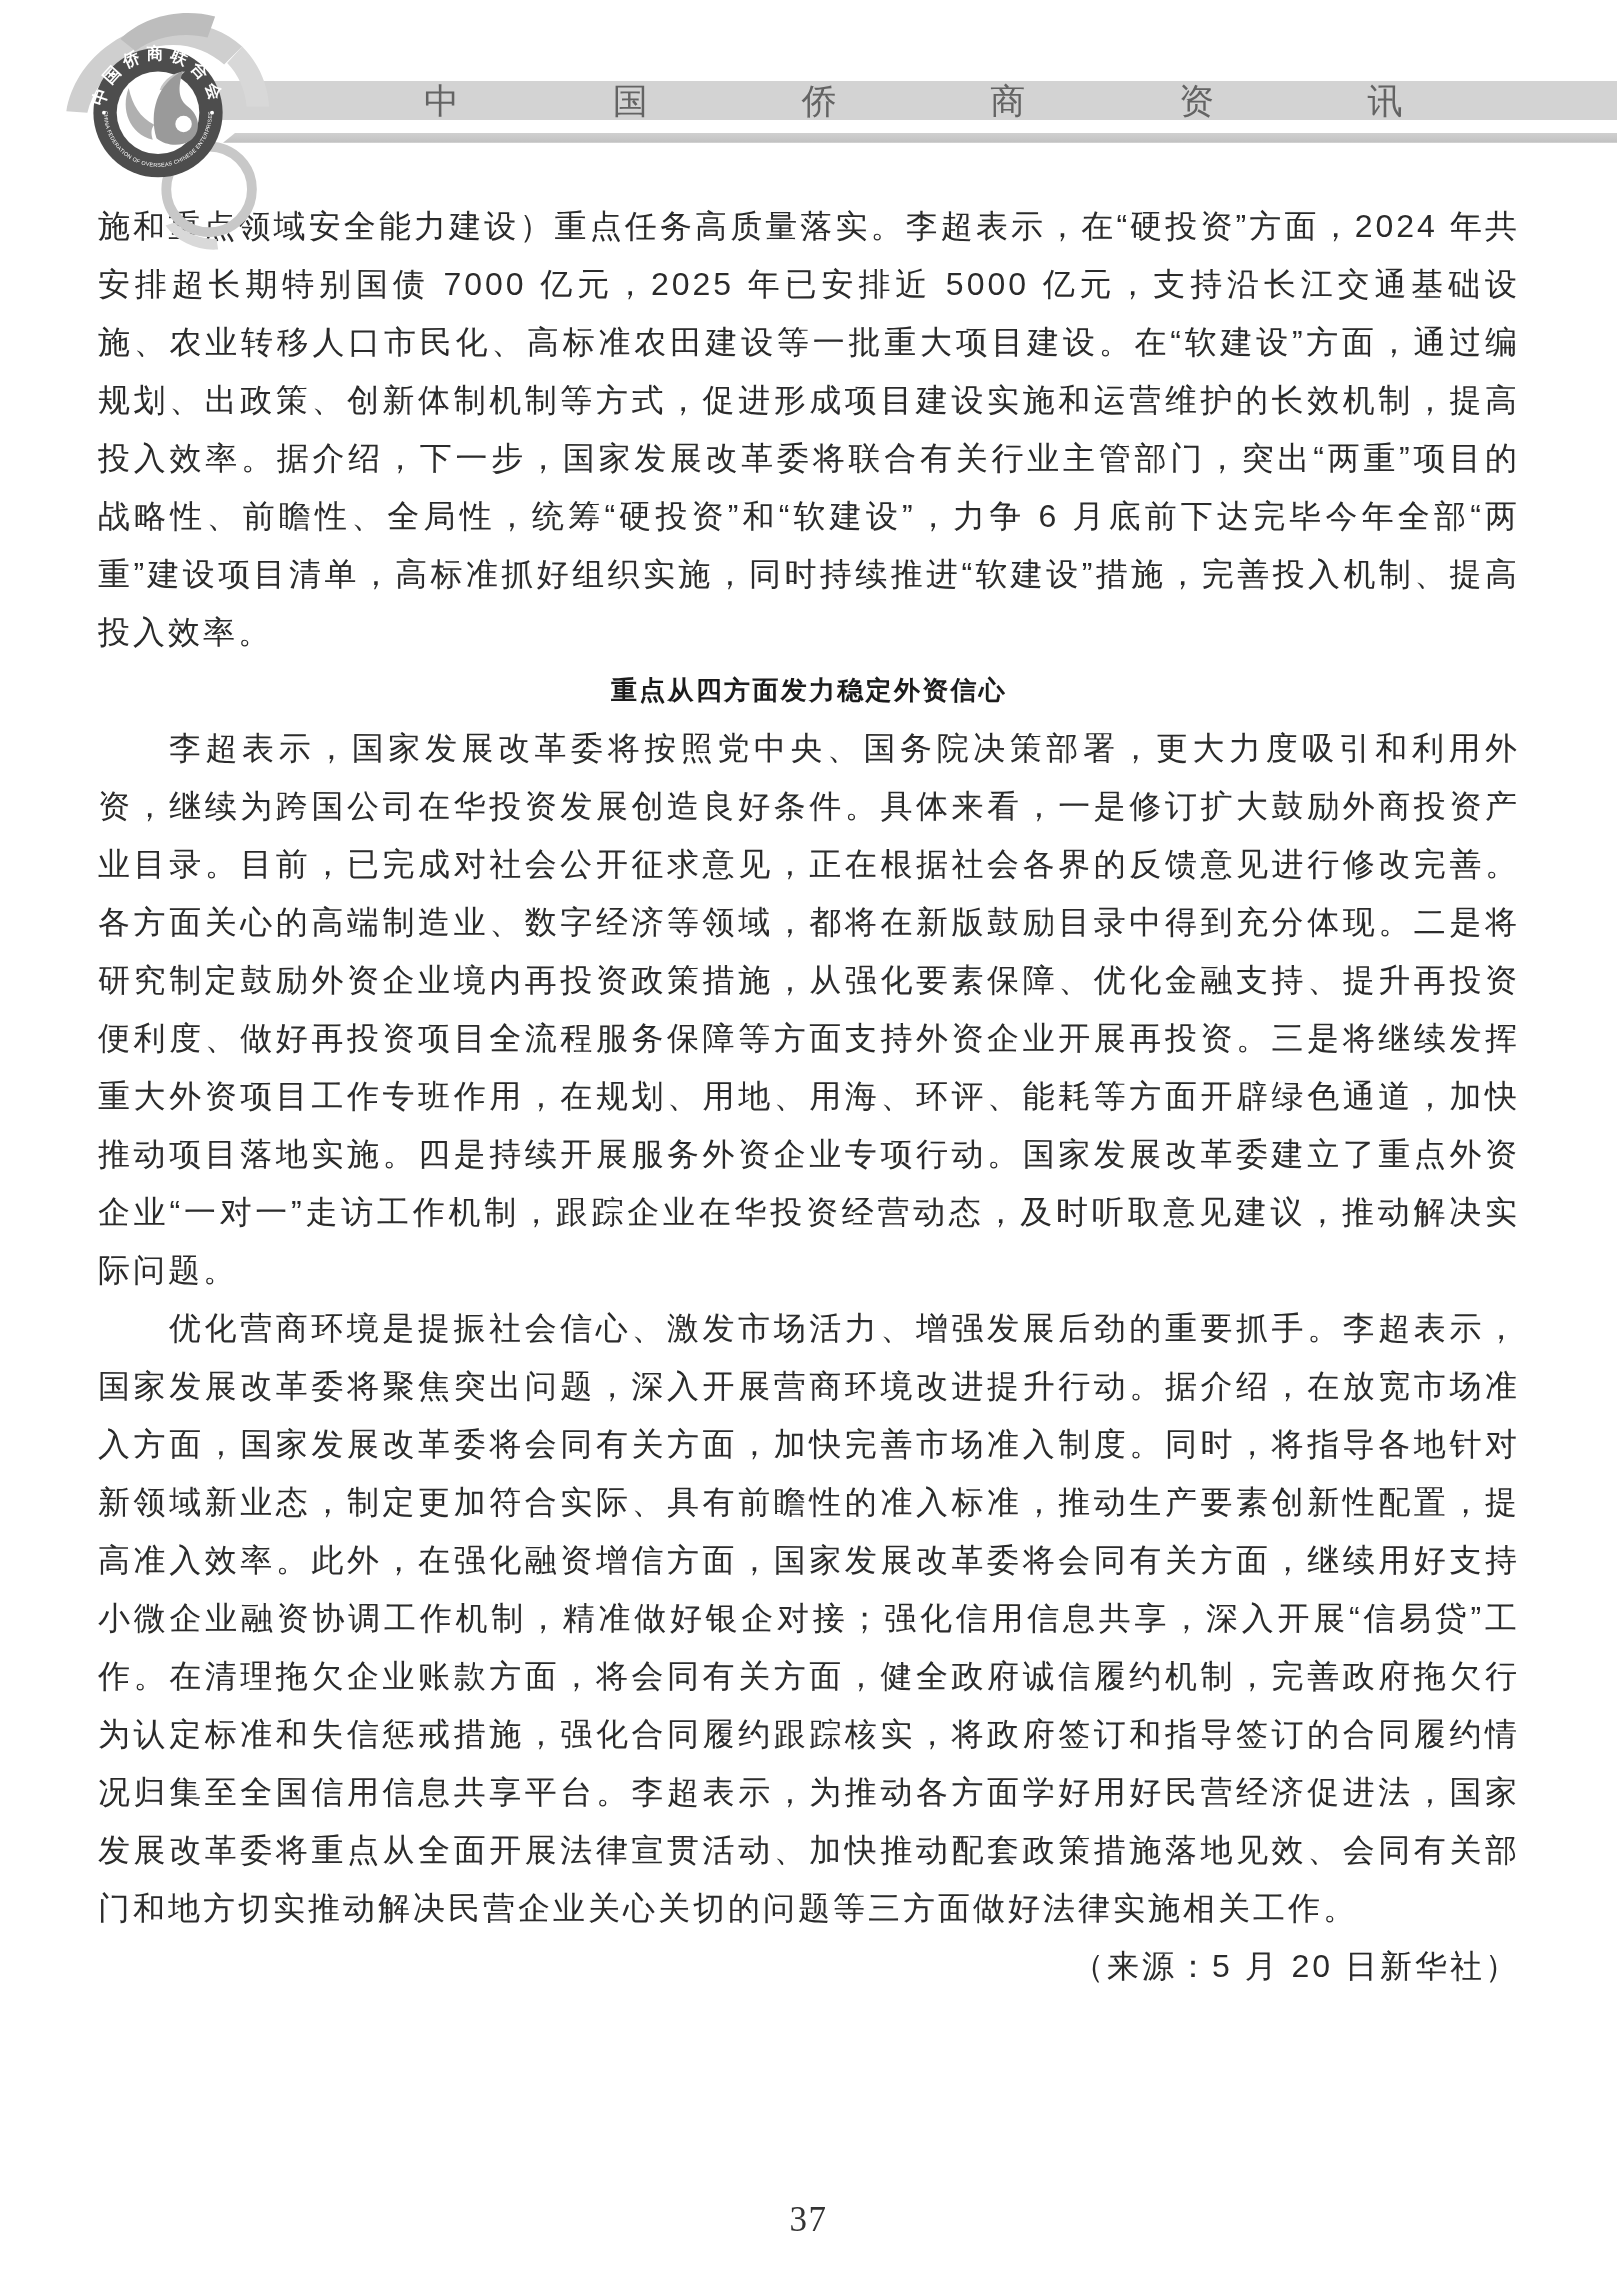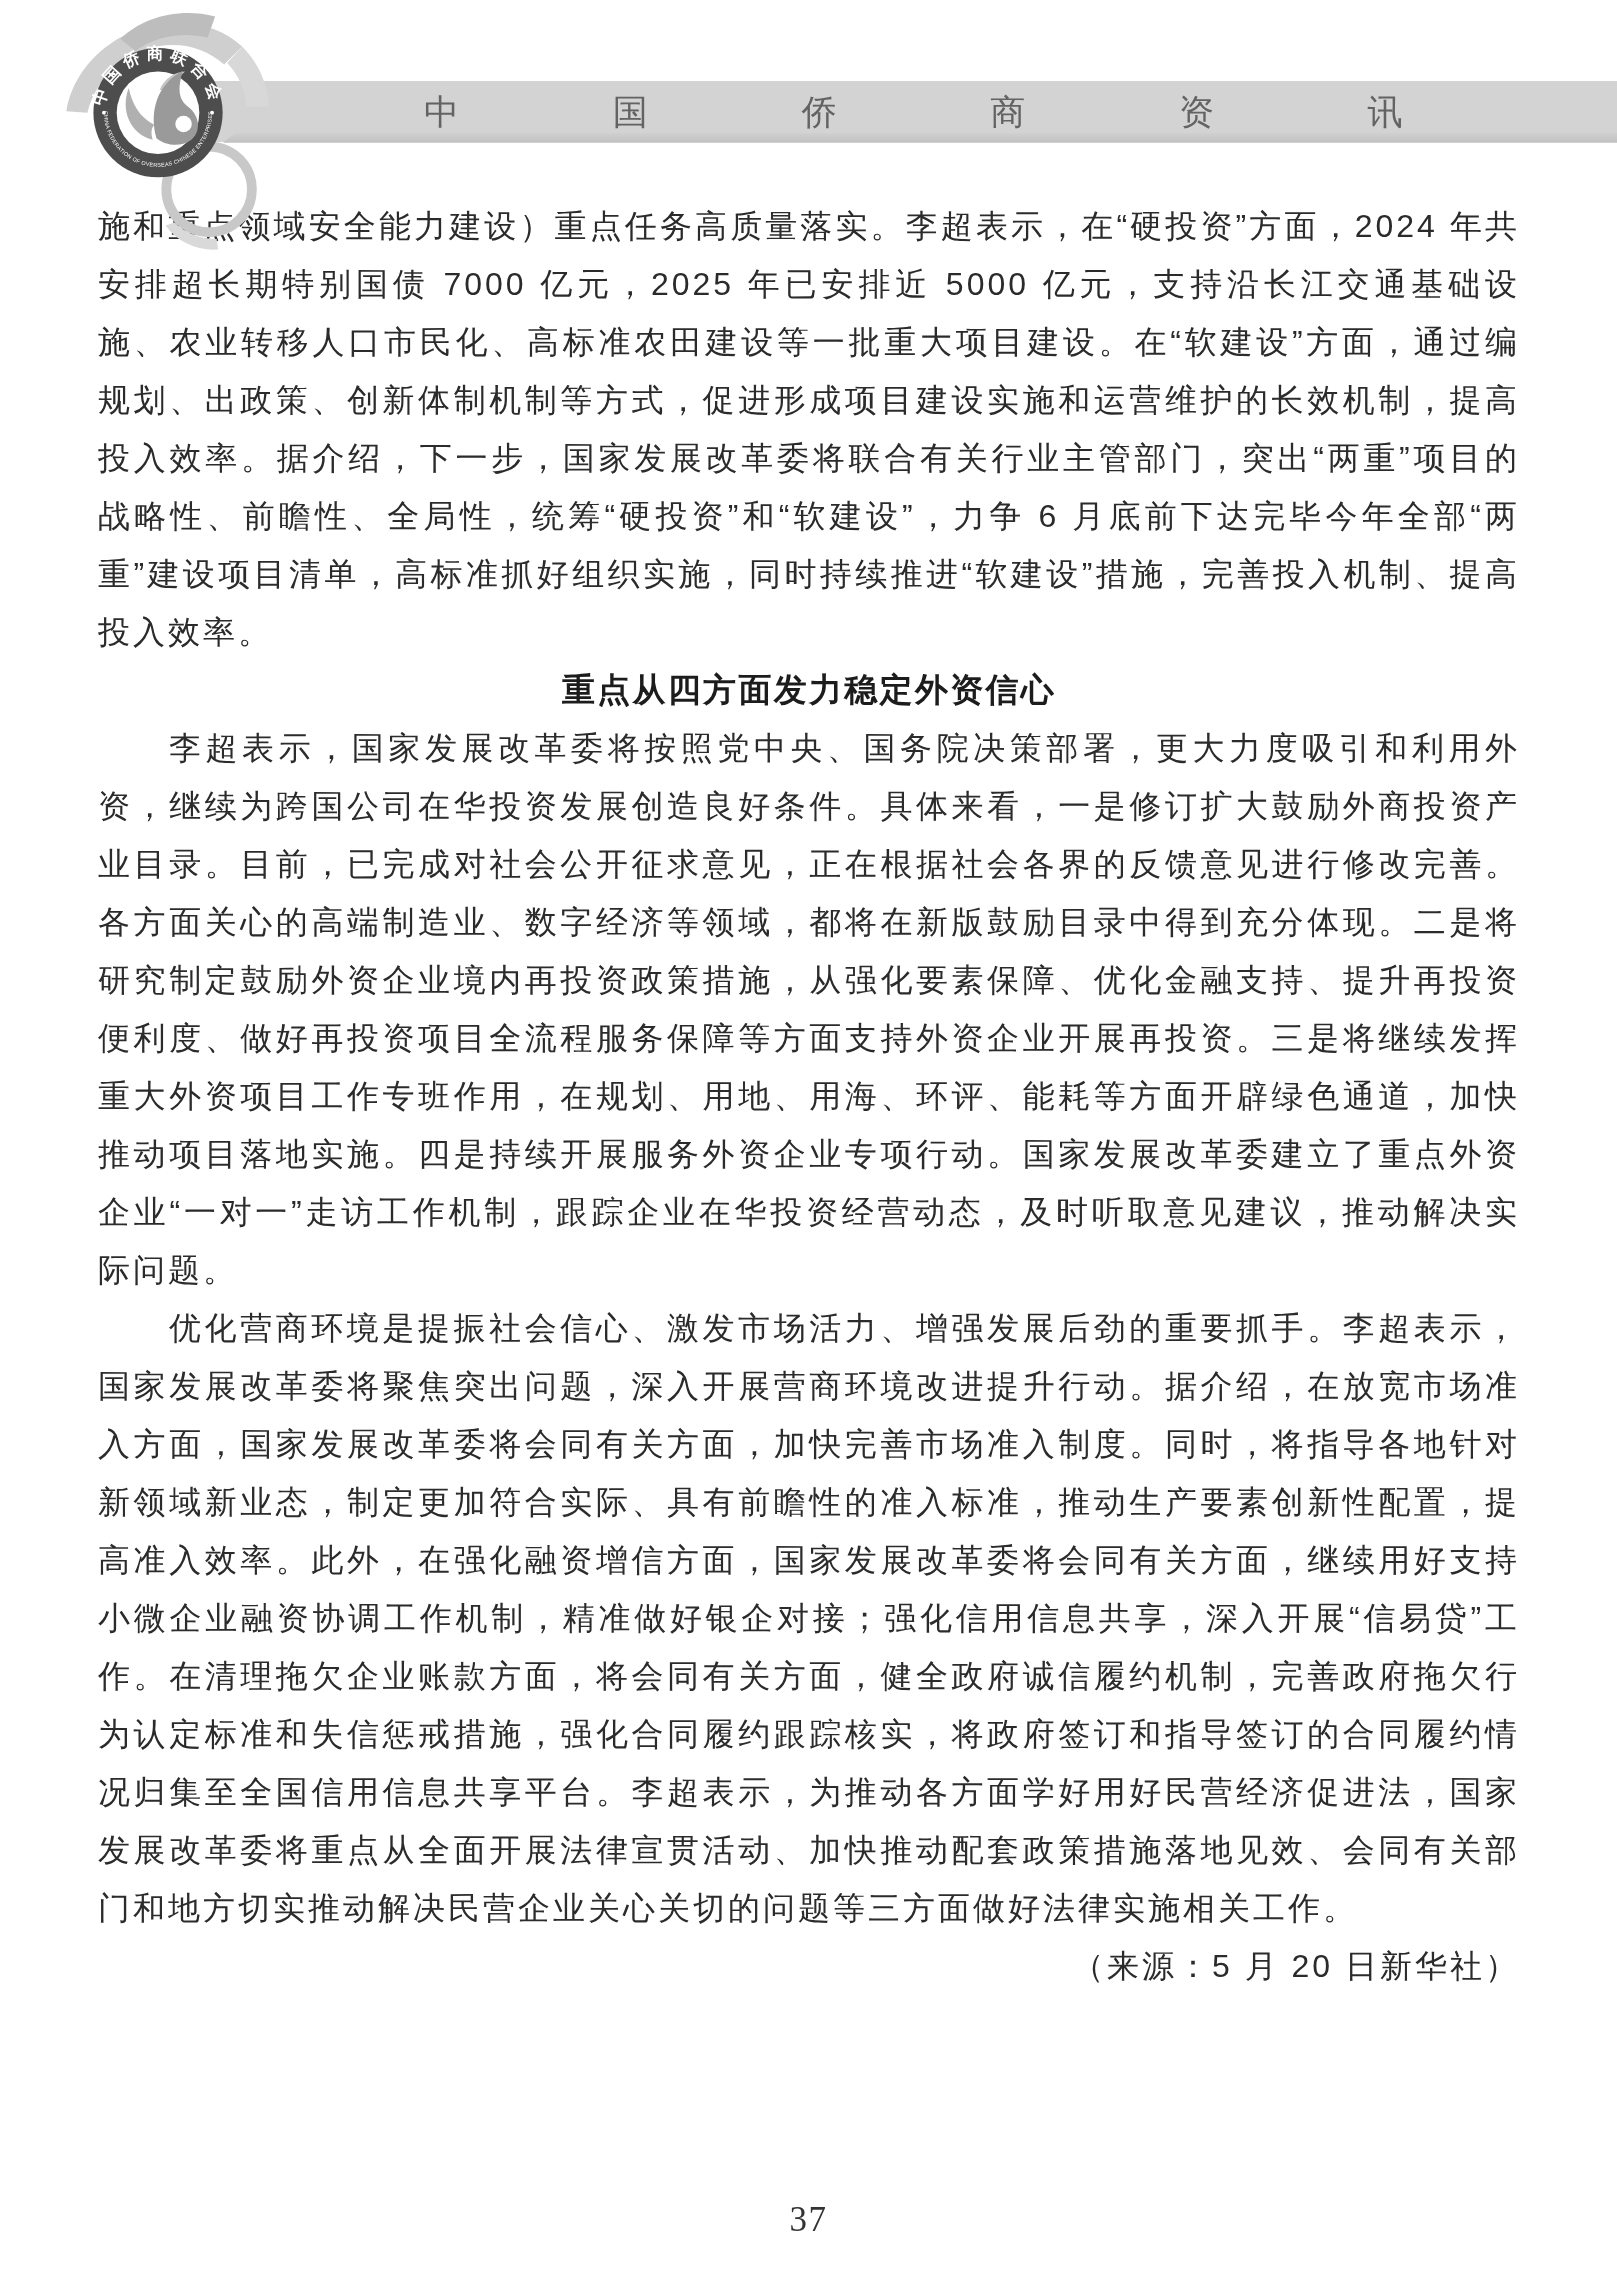--- a/index.html
+++ b/index.html
@@ -9,21 +9,21 @@
     height: 2284px;
     background: #ffffff;
     overflow: hidden;
     font-family: "Liberation Sans", sans-serif;
   }
 
   
   .masthead-bar {
     position: absolute;
     left: 202px; top: 81px; right: 0;
-    height: 61px;
+    height: 39px;
     background: #d3d3d3;
     z-index: 1;
   }
   .masthead-title {
     position: absolute;
     left: 222px; top: 50%;
     transform: translateY(-50%);
     font-size: 35px;
     color: #636363;
     letter-spacing: 72px;
@@ -52,21 +52,21 @@
     line-height: 58px;
     letter-spacing: 3px;
     color: #2b2b2b;
     text-align: justify;
     text-justify: inter-ideograph;
   }
   .article p { margin: 0; }
   .para-indent { text-indent: 71px; }
   .section-heading {
     margin: 0;
-    font-size: 33px;
+    font-size: 26px;
     font-weight: bold;
     color: #1c1c1c;
     text-align: center;
     line-height: 58px;
     letter-spacing: 2.3px;
   }
   .source-line {
     text-align: right;
     line-height: 58px;
   }

